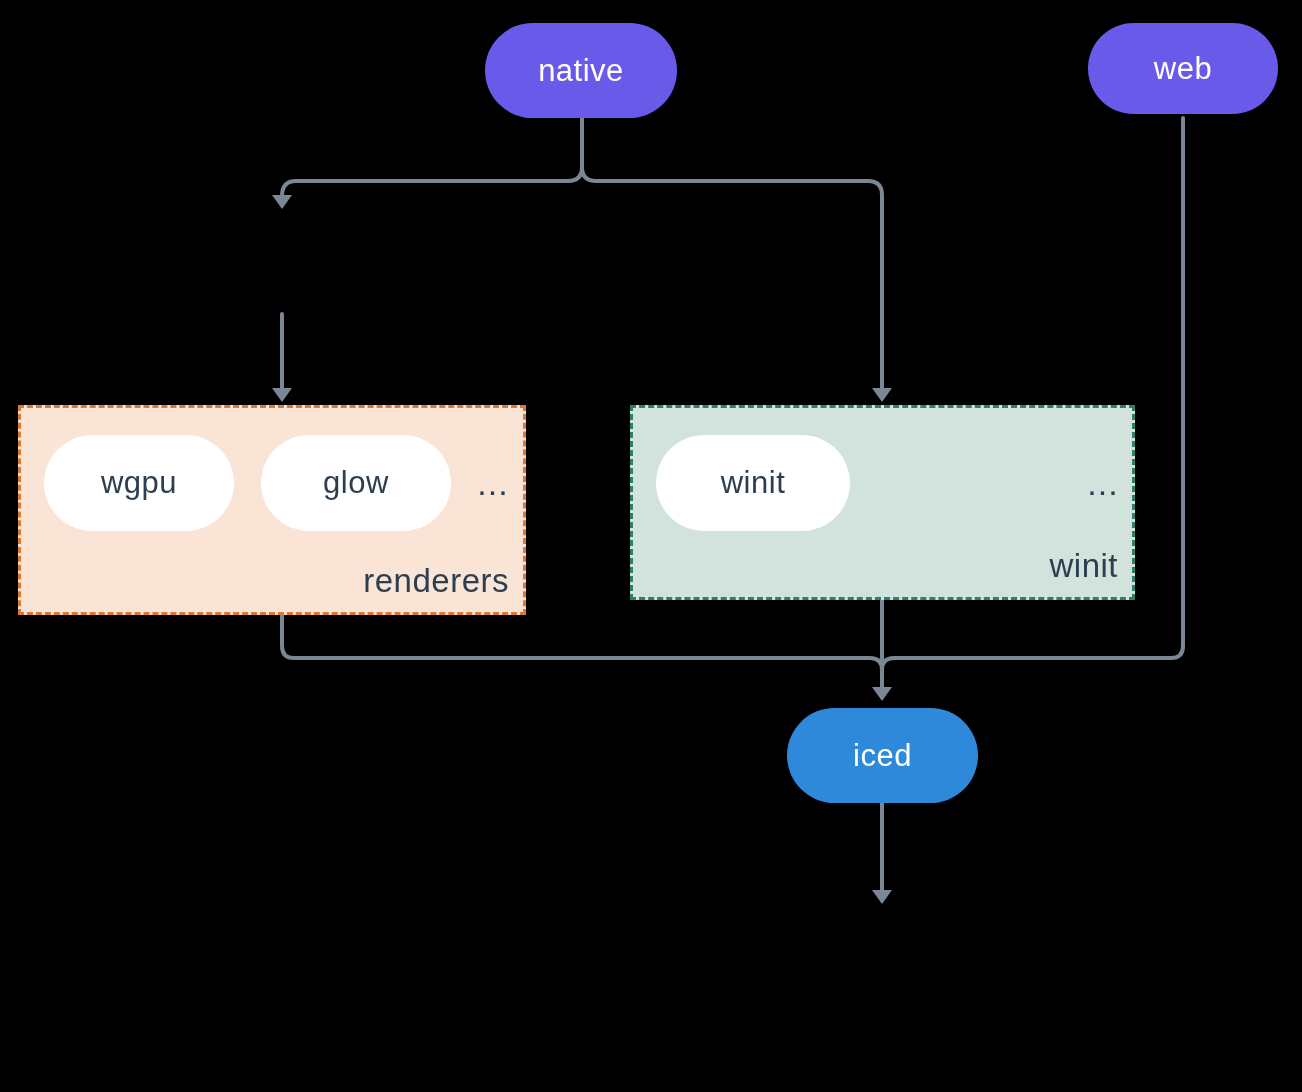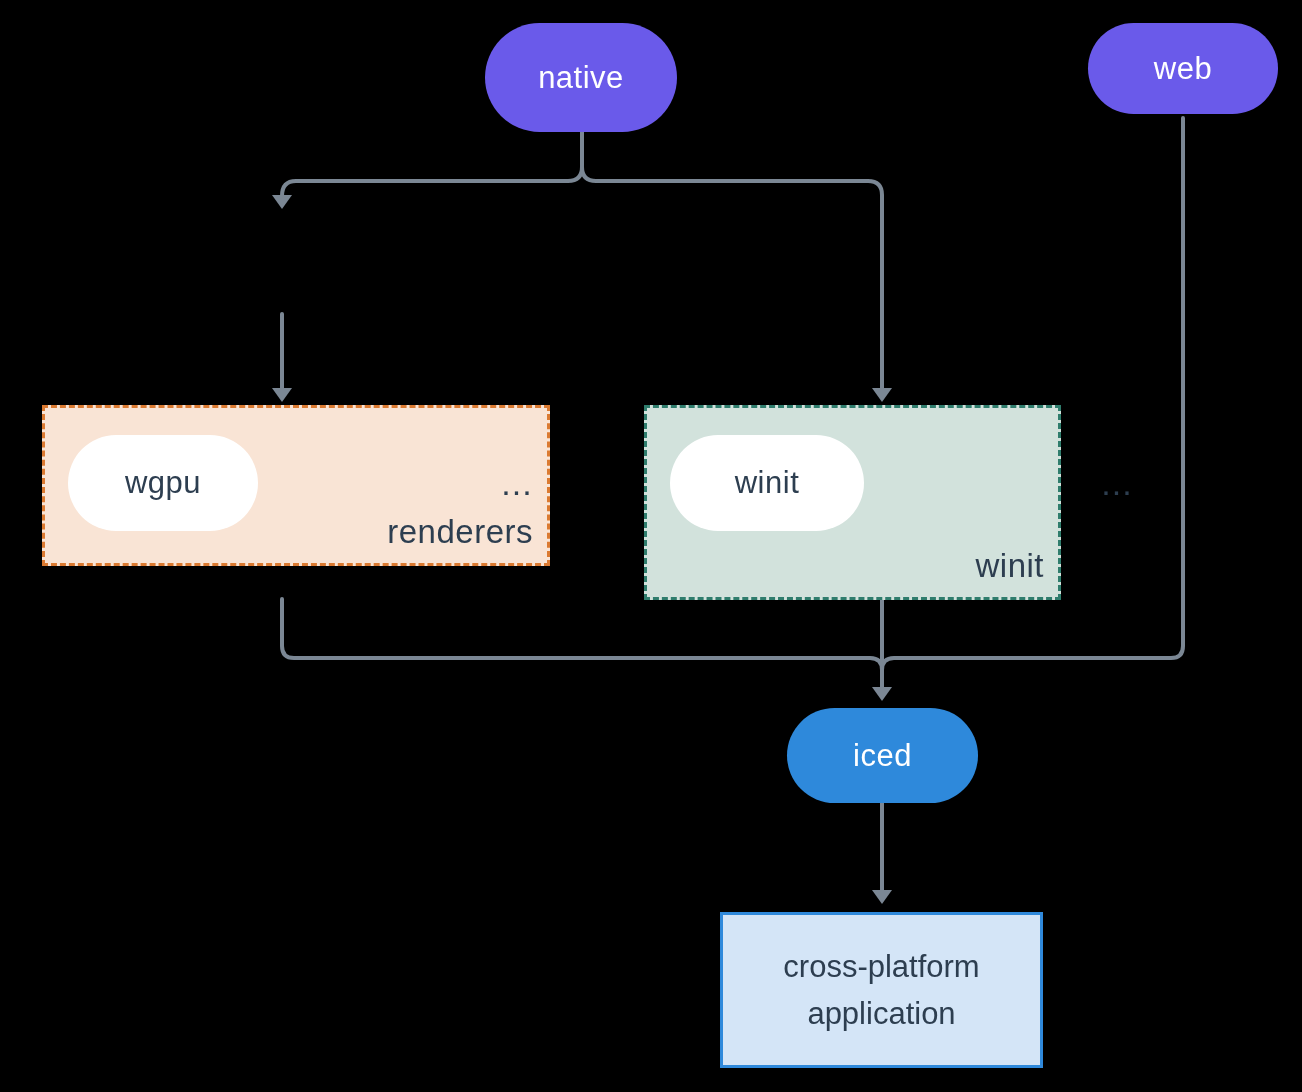--- a/index.html
+++ b/index.html
@@ -19,36 +19,36 @@
     position: absolute; z-index: 2;
     display: flex; align-items: center; justify-content: center;
     border-radius: 60px; font-size: 31px; letter-spacing: 0.5px;
   }
   .pill.purple { background: var(--purple); color: var(--white); }
   .pill.orange { background: var(--orange); color: var(--white); }
   .pill.blue   { background: var(--blue);   color: var(--white); text-align: right; }
   .pill.white  { background: var(--white);  color: var(--slate_text); }
 
   .group { position: absolute; z-index: 2; box-sizing: border-box; }
-  #group-renderers { left: 42px; top: 405px; width: 508px; height: 161px;
+  #group-renderers { left: 18px; top: 405px; width: 508px; height: 210px;
     background: var(--renderers_bg); border: 3px dashed var(--renderers_border); }
-  #group-shells { left: 644px; top: 405px; width: 417px; height: 195px;
+  #group-shells { left: 630px; top: 405px; width: 505px; height: 195px;
     background: var(--shells_bg); border: 3px dashed var(--shells_border); }
   .group .pill { z-index: 3; }
   .group-label {
     position: absolute; right: 14px; bottom: 12px;
     font-size: 33px; color: var(--slate_text); letter-spacing: 0.5px;
   }
   .dots {
     position: absolute; width: 44px; height: 96px; top: 27px;
     display: flex; align-items: center; justify-content: center;
     font-size: 34px; color: var(--slate_text); letter-spacing: 1px;
   }
 
-  #node-native   { left: 485px;  top: 23px;  width: 192px; height: 109px; }
+  #node-native   { left: 485px;  top: 23px;  width: 192px; height: 95px; }
   #node-web      { left: 1088px; top: 23px;  width: 190px; height: 91px; }
   #node-graphics { left: 187px;  top: 215px; width: 191px; height: 97px; }
   #node-iced     { left: 787px;  top: 708px; width: 191px; height: 95px; }
 
   #pill-wgpu   { left: 23px;  top: 27px; width: 190px; height: 96px; }
   #pill-glow   { left: 240px; top: 27px; width: 190px; height: 96px; }
   #dots-renderers { left: 450px; }
   #pill-winit  { left: 23px;  top: 27px; width: 194px; height: 96px; }
   #pill-glutin { left: 238px; top: 27px; width: 194px; height: 96px; }
   #dots-shells { left: 448px; }
@@ -90,27 +90,27 @@
     <polygon points="872,890 892,890 882,904"></polygon>
   </svg>
 
   <div id="node-native" class="pill purple">native</div>
 
   <div id="node-web" class="pill purple">web</div>
 
 
   <div id="group-renderers" class="group">
     <div id="pill-wgpu" class="pill white">wgpu</div>
+    <div id="pill-glow" class="pill white">glow</div>
     <div id="dots-renderers" class="dots">...</div>
     <div class="group-label">renderers</div>
   </div>
 
   <div id="group-shells" class="group">
     <div id="pill-winit" class="pill white">winit</div>
     <div id="dots-shells" class="dots">...</div>
     <div class="group-label">winit</div>
   </div>
 
   <div id="node-iced" class="pill blue">iced</div>
 
-  <div id="node-app">cross-platform application</div>
 
 </div>
 
 </body></html>

